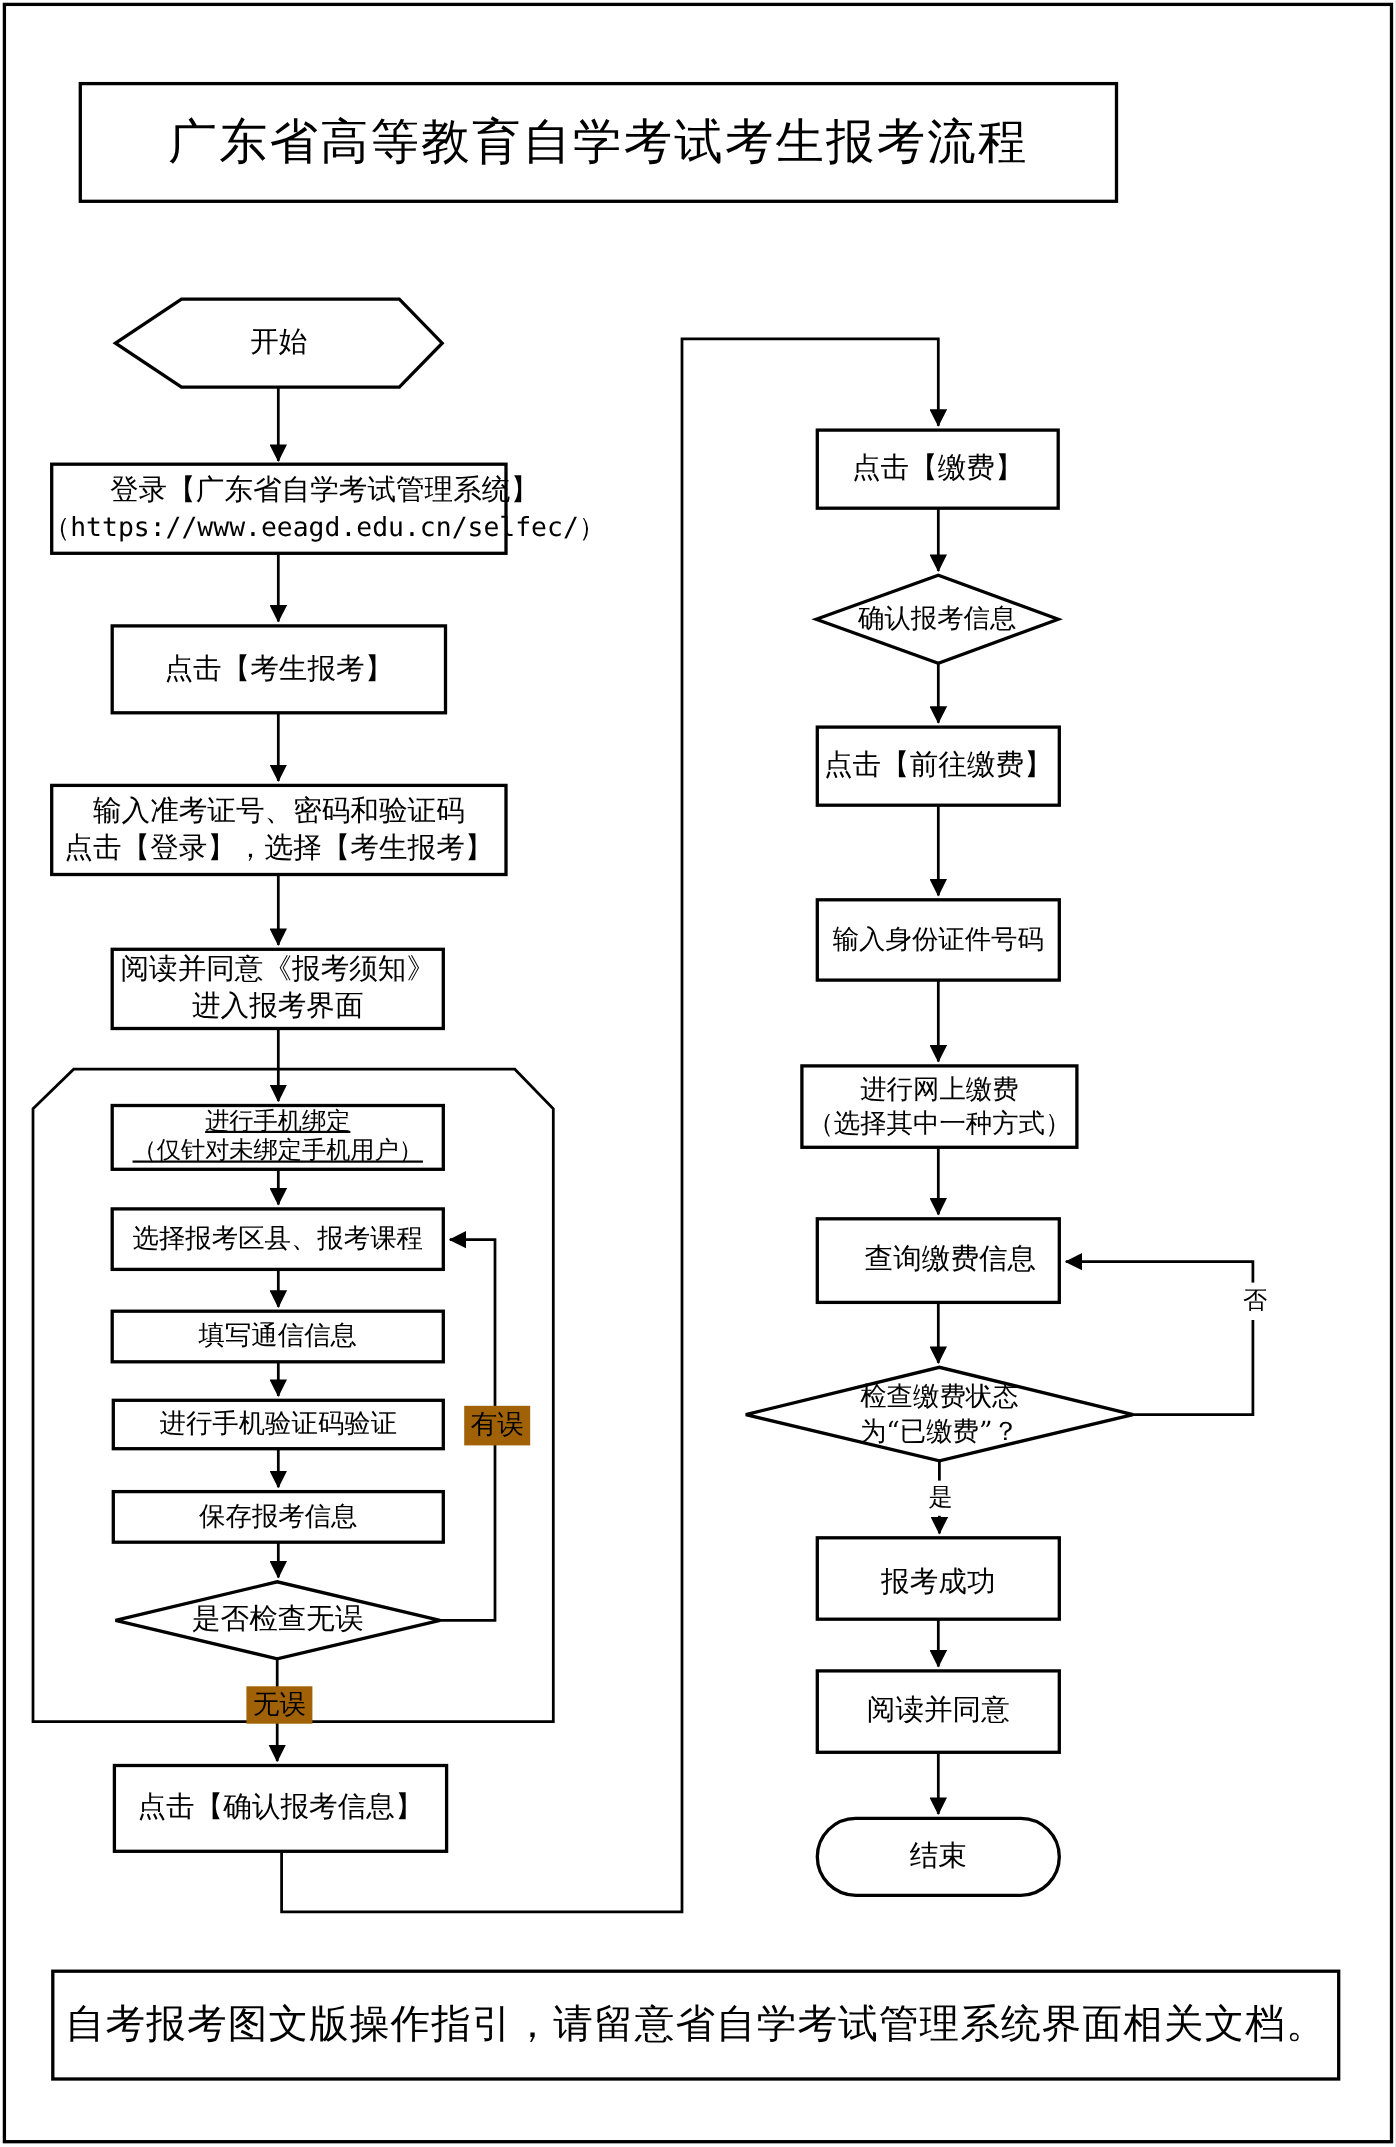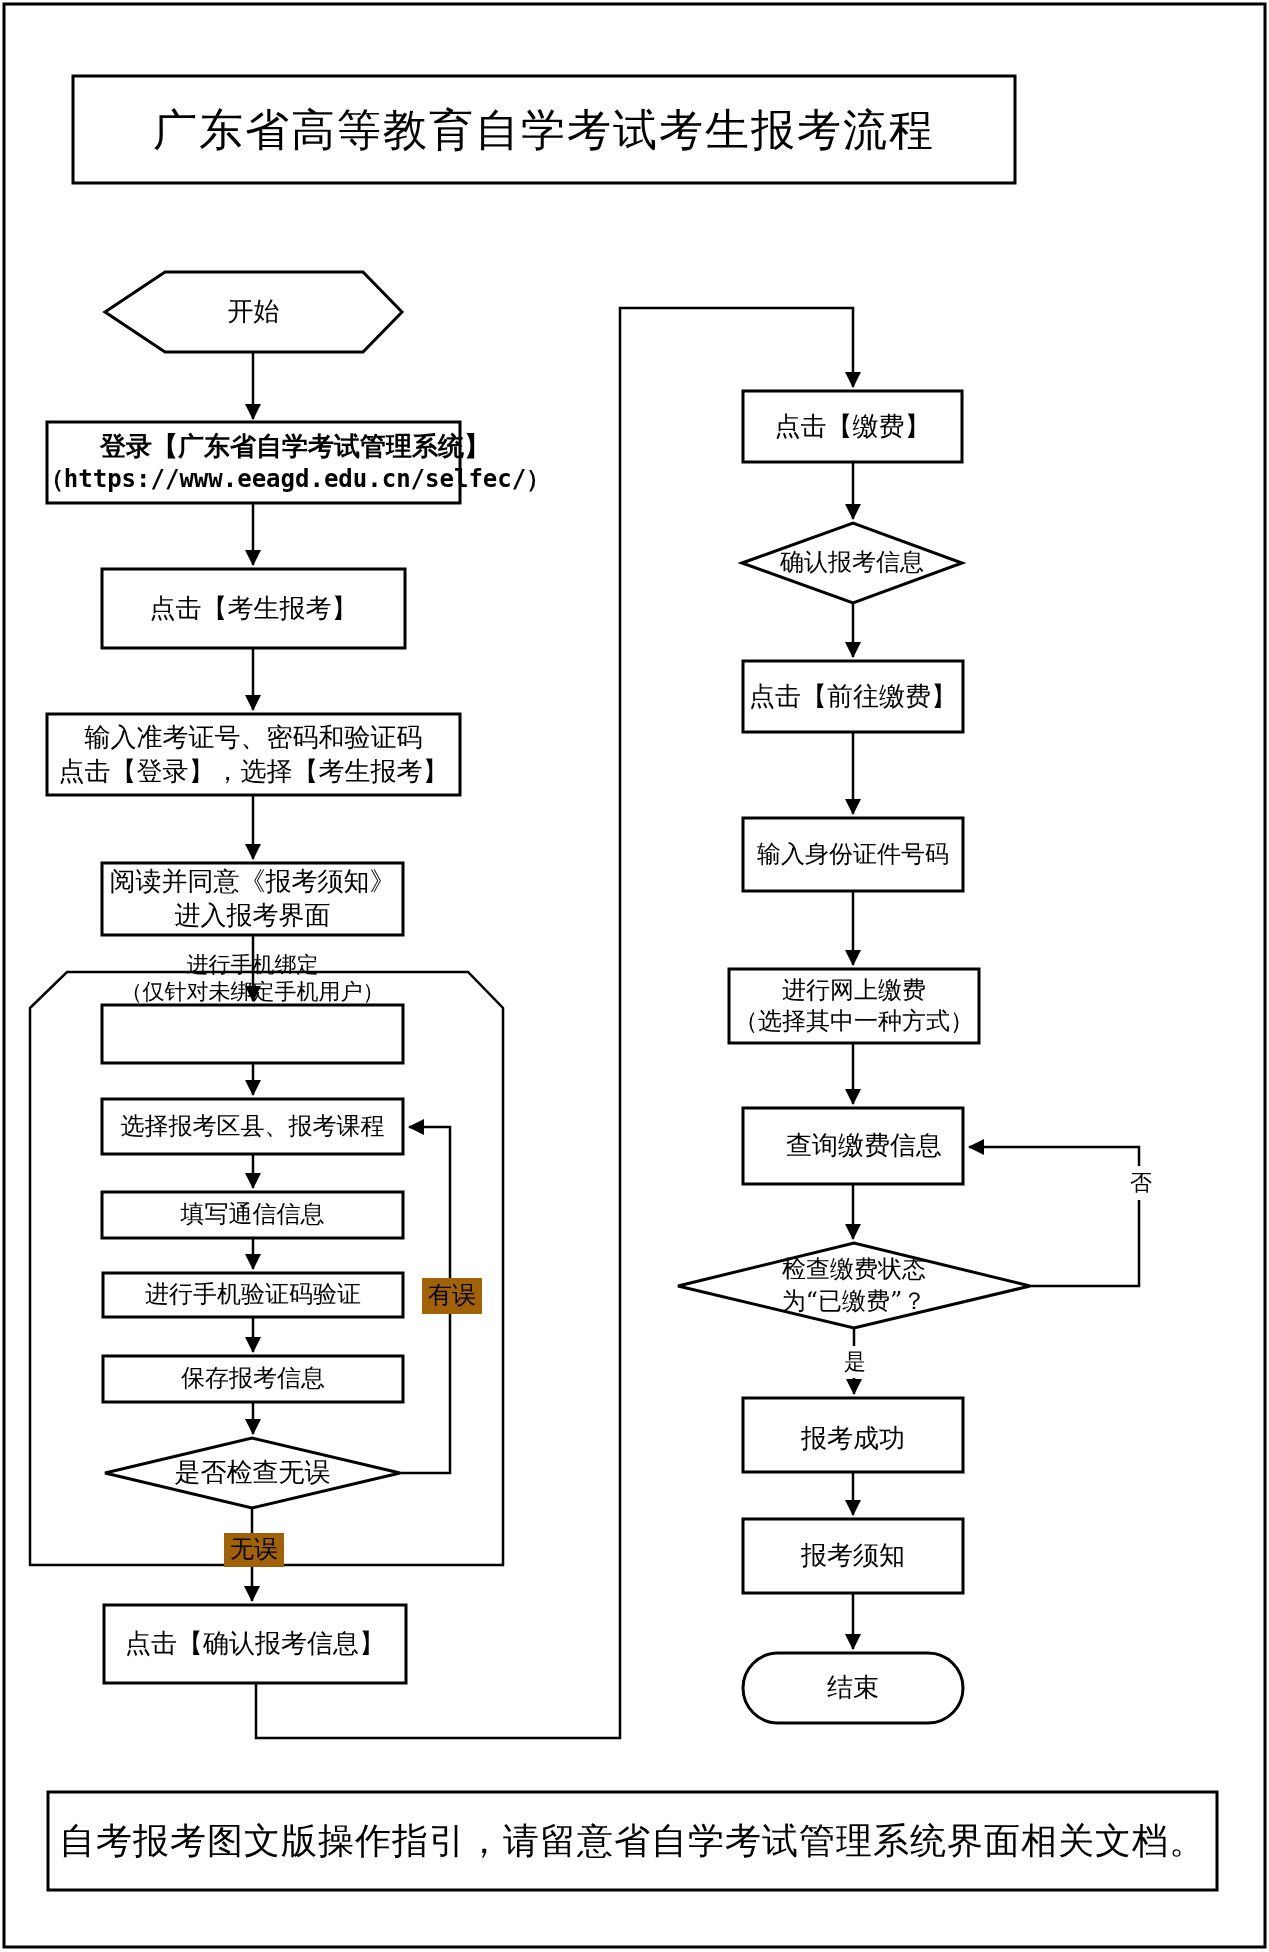--- a/index.html
+++ b/index.html
@@ -100,34 +100,34 @@
     <path class="edge" d="M854 1328 V1394" marker-end="url(#arrow)"></path>
     <path class="edge" d="M1030 1286 H1139 V1147 H969" marker-end="url(#arrow)"></path>
     <path class="edge" d="M853 1472 V1515" marker-end="url(#arrow)"></path>
     <path class="edge" d="M853 1593 V1649" marker-end="url(#arrow)"></path>
   </svg>
 
   <div class="lbl title-lbl" style="left:73px;top:76px;width:942px;height:107px;">广东省高等教育自学考试考生报考流程</div>
 
   <div class="lbl node-lbl" style="left:105px;top:272px;width:297px;height:80px;">开始</div>
 
-  <div class="lbl two-line" style="left:47px;top:422px;width:496px;height:81px;font-weight:bold;">
+  <div class="lbl two-line" style="left:47px;top:422px;width:496px;height:81px;">
     <span class="cn-line">登录【广东省自学考试管理系统】</span>
     <span class="url-line">（https://www.eeagd.edu.cn/selfec/）</span>
   </div>
 
   <div class="lbl node-lbl" style="left:102px;top:569px;width:303px;height:79px;border-radius:25px;">点击【考生报考】</div>
 
   <div class="lbl node-lbl" style="left:47px;top:714px;width:413px;height:81px;">输入准考证号、密码和验证码
 点击【登录】，选择【考生报考】</div>
 
   <div class="lbl node-lbl" style="left:102px;top:863px;width:301px;height:72px;">阅读并同意《报考须知》
 进入报考界面</div>
 
-  <div class="lbl node-lbl-sm" style="left:102px;top:950px;width:301px;height:58px;">进行手机绑定
+  <div class="lbl node-lbl-sm" style="left:102px;top:1005px;width:301px;height:58px;text-decoration:underline;">进行手机绑定
 （仅针对未绑定手机用户）</div>
 
   <div class="lbl node-lbl-md" style="left:102px;top:1099px;width:301px;height:55px;">选择报考区县、报考课程</div>
 
   <div class="lbl node-lbl-md" style="left:102px;top:1192px;width:301px;height:46px;">填写通信信息</div>
 
   <div class="lbl node-lbl-md" style="left:103px;top:1273px;width:300px;height:44px;">进行手机验证码验证</div>
 
   <div class="lbl node-lbl-md" style="left:103px;top:1356px;width:300px;height:46px;">保存报考信息</div>
 
@@ -146,21 +146,21 @@
   <div class="lbl node-lbl-md" style="left:729px;top:969px;width:250px;height:74px;">进行网上缴费
 （选择其中一种方式）</div>
 
   <div class="lbl node-lbl" style="left:743px;top:1108px;width:220px;height:76px;margin-left:11px;">查询缴费信息</div>
 
   <div class="lbl node-lbl-md" style="left:678px;top:1243px;width:352px;height:85px;">检查缴费状态
 为“已缴费”？</div>
 
   <div class="lbl node-lbl" style="left:743px;top:1398px;width:220px;height:82px;">报考成功</div>
 
-  <div class="lbl node-lbl" style="left:743px;top:1519px;width:220px;height:74px;">报考须知</div>
+  <div class="lbl node-lbl" style="left:743px;top:1519px;width:220px;height:74px;">阅读并同意</div>
 
   <div class="lbl node-lbl" style="left:743px;top:1653px;width:220px;height:70px;">结束</div>
 
   <div class="lbl edge-lbl" style="left:422px;top:1278px;width:56px;height:36px;">有误</div>
 
   <div class="lbl edge-lbl" style="left:224px;top:1533px;width:56px;height:34px;">无误</div>
 
   <div class="lbl edge-lbl-sm" style="left:1122px;top:1166px;width:34px;height:34px;">否</div>
 
   <div class="lbl edge-lbl-sm" style="left:838px;top:1346px;width:30px;height:32px;">是</div>

